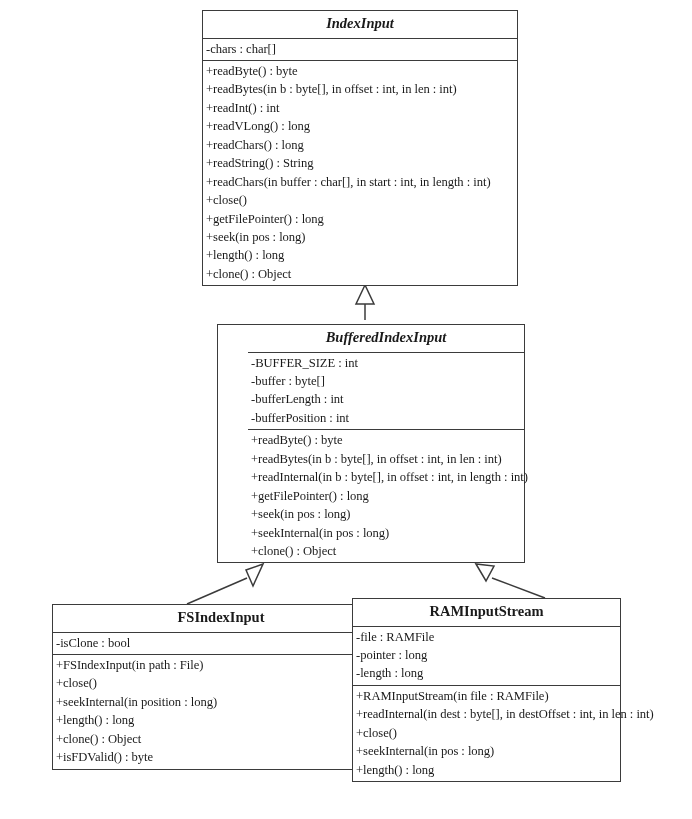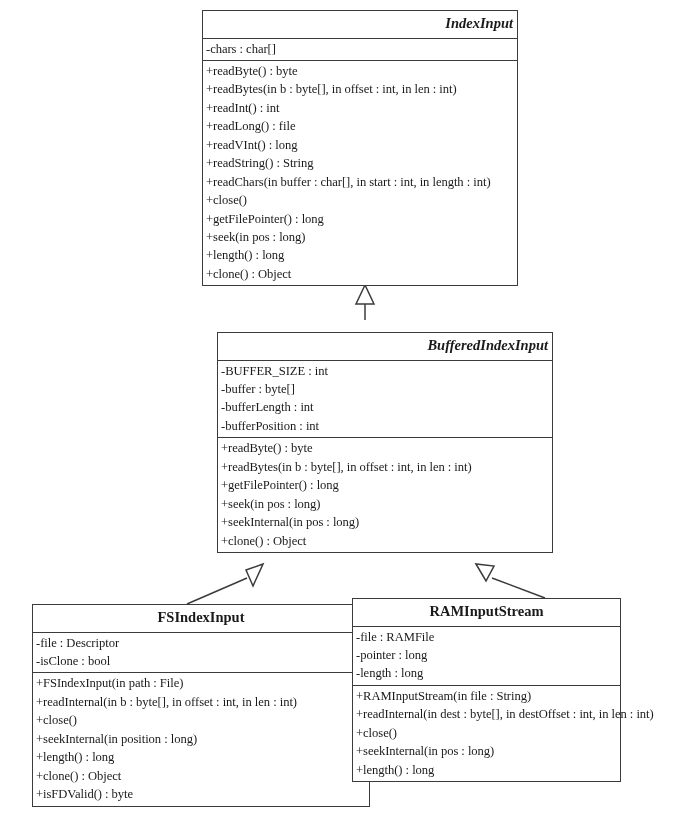--- a/index.html
+++ b/index.html
@@ -40,40 +40,39 @@
     text-align: center;
     font-weight: bold;
     font-size: 14.5px;
     line-height: 1.35;
     padding: 3px 4px 4px 4px;
     border-bottom: 1.5px solid #3b3b3b;
     white-space: nowrap;
   }
   .uml-title.abstract {
     font-style: italic;
-    text-align: right;
   }
   .uml-compartment {
     padding: 1px 0 2px 0;
   }
   .uml-compartment.attributes {
     border-bottom: 1.5px solid #3b3b3b;
   }
   .uml-member {
     font-size: 12.6px;
     line-height: 1.465;
     padding: 0 2px 0 3px;
     white-space: nowrap;
     letter-spacing: -0.05px;
   }
 
   
   #class-indexinput      { left: 202px; top: 10px;  width: 316px; }
-  #class-bufferedindexinput { left: 217px; top: 332px; width: 336px; }
-  #class-fsindexinput    { left: 32px;  top: 604px; width: 338px; }
+  #class-bufferedindexinput { left: 217px; top: 324px; width: 308px; padding-left: 30px; }
+  #class-fsindexinput    { left: 52px;  top: 604px; width: 338px; }
   #class-raminputstream  { left: 352px; top: 598px; width: 269px; }
 </style>
 </head>
 <body>
 
 <div id="diagram-canvas">
 
   <svg id="connector-layer" viewBox="0 0 692 819" width="692" height="819">
 
     <g>
@@ -94,22 +93,22 @@
 
   <div class="uml-class" id="class-indexinput">
     <div class="uml-title abstract">IndexInput</div>
     <div class="uml-compartment attributes">
       <div class="uml-member">-chars : char[]</div>
     </div>
     <div class="uml-compartment operations">
       <div class="uml-member">+readByte() : byte</div>
       <div class="uml-member">+readBytes(in b : byte[], in offset : int, in len : int)</div>
       <div class="uml-member">+readInt() : int</div>
-      <div class="uml-member">+readLong() : file</div>
-      <div class="uml-member">+readVInt() : long</div>
+      <div class="uml-member">+readVLong() : long</div>
+      <div class="uml-member">+readChars() : long</div>
       <div class="uml-member">+readString() : String</div>
       <div class="uml-member">+readChars(in buffer : char[], in start : int, in length : int)</div>
       <div class="uml-member">+close()</div>
       <div class="uml-member">+getFilePointer() : long</div>
       <div class="uml-member">+seek(in pos : long)</div>
       <div class="uml-member">+length() : long</div>
       <div class="uml-member">+clone() : Object</div>
     </div>
   </div>
 
@@ -117,53 +116,52 @@
     <div class="uml-title abstract">BufferedIndexInput</div>
     <div class="uml-compartment attributes">
       <div class="uml-member">-BUFFER_SIZE : int</div>
       <div class="uml-member">-buffer : byte[]</div>
       <div class="uml-member">-bufferLength : int</div>
       <div class="uml-member">-bufferPosition : int</div>
     </div>
     <div class="uml-compartment operations">
       <div class="uml-member">+readByte() : byte</div>
       <div class="uml-member">+readBytes(in b : byte[], in offset : int, in len : int)</div>
+      <div class="uml-member">+readInternal(in b : byte[], in offset : int, in length : int)</div>
       <div class="uml-member">+getFilePointer() : long</div>
       <div class="uml-member">+seek(in pos : long)</div>
       <div class="uml-member">+seekInternal(in pos : long)</div>
       <div class="uml-member">+clone() : Object</div>
     </div>
   </div>
 
   <div class="uml-class" id="class-fsindexinput">
     <div class="uml-title">FSIndexInput</div>
     <div class="uml-compartment attributes">
-      <div class="uml-member">-file : Descriptor</div>
       <div class="uml-member">-isClone : bool</div>
     </div>
     <div class="uml-compartment operations">
       <div class="uml-member">+FSIndexInput(in path : File)</div>
-      <div class="uml-member">+readInternal(in b : byte[], in offset : int, in len : int)</div>
       <div class="uml-member">+close()</div>
       <div class="uml-member">+seekInternal(in position : long)</div>
       <div class="uml-member">+length() : long</div>
       <div class="uml-member">+clone() : Object</div>
       <div class="uml-member">+isFDValid() : byte</div>
     </div>
   </div>
 
   <div class="uml-class" id="class-raminputstream">
     <div class="uml-title">RAMInputStream</div>
     <div class="uml-compartment attributes">
       <div class="uml-member">-file : RAMFile</div>
       <div class="uml-member">-pointer : long</div>
       <div class="uml-member">-length : long</div>
     </div>
     <div class="uml-compartment operations">
-      <div class="uml-member">+RAMInputStream(in file : String)</div>
+      <div class="uml-member">+RAMInputStream(in file : RAMFile)</div>
       <div class="uml-member">+readInternal(in dest : byte[], in destOffset : int, in len : int)</div>
       <div class="uml-member">+close()</div>
       <div class="uml-member">+seekInternal(in pos : long)</div>
       <div class="uml-member">+length() : long</div>
     </div>
   </div>
 
 </div>
 
 </body></html>

